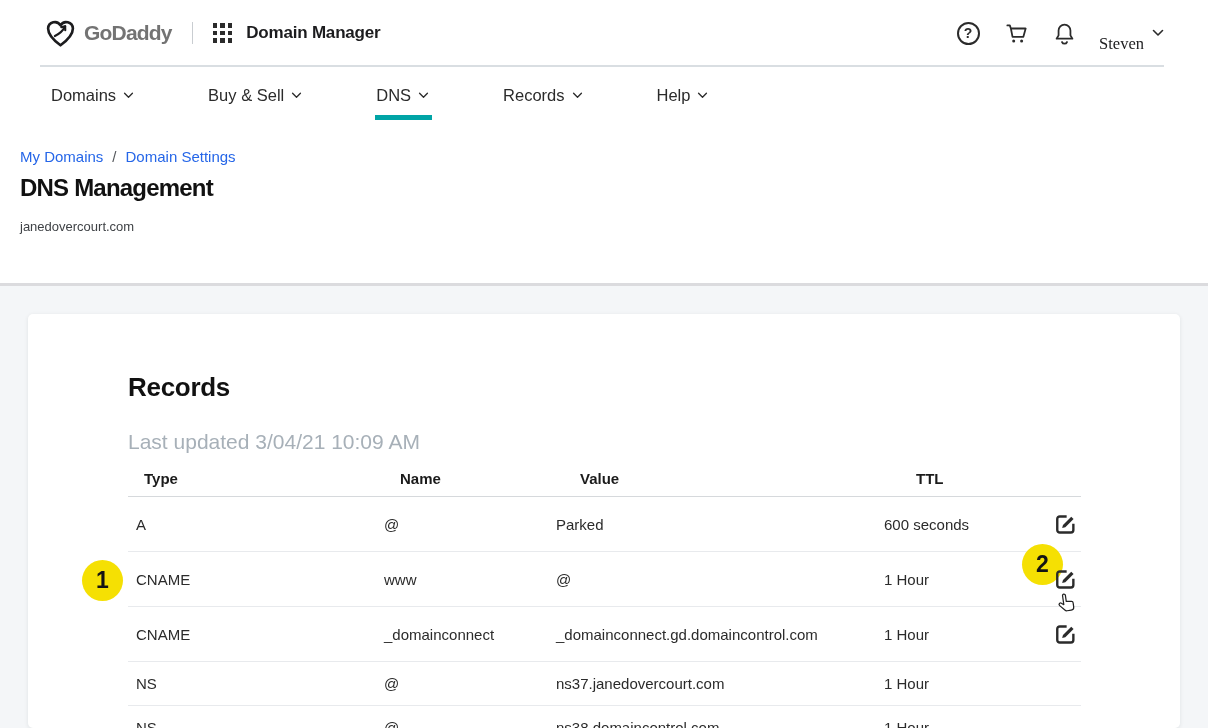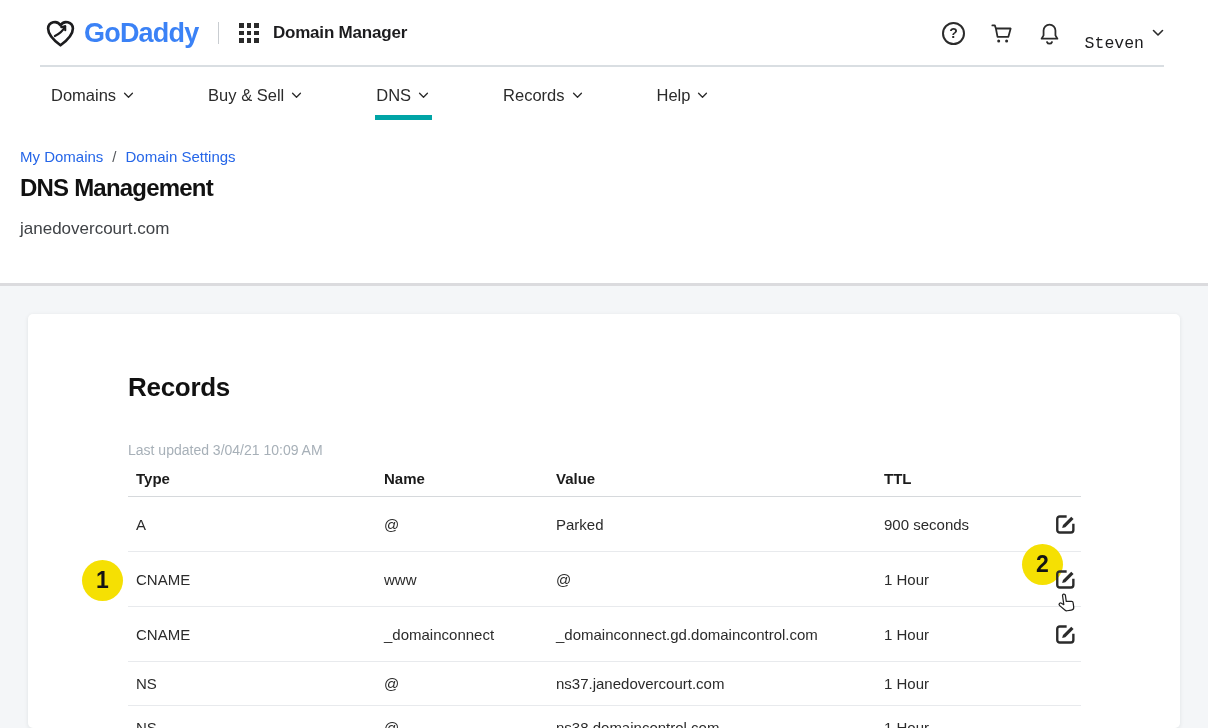--- a/index.html
+++ b/index.html
@@ -12,54 +12,54 @@
   }
   *{margin:0;padding:0;box-sizing:border-box;}
   html,body{background:#fff;}
   body{font-family:"Liberation Sans","DejaVu Sans",sans-serif;color:var(--body);}
   #viewport{position:relative;width:1208px;height:728px;background:#fff;overflow:hidden;}
 
   
   .top-header{position:absolute;top:0;left:0;width:100%;height:66px;background:#fff;}
   .header-left{position:absolute;left:45px;top:0;height:66px;display:flex;align-items:center;gap:14px;}
   .brand{display:flex;align-items:center;gap:8px;cursor:pointer;}
-  .brand-word{font-size:27px;font-weight:bold;letter-spacing:-0.8px;color:#3b82f6;}
+  .brand-word{font-size:21px;font-weight:bold;letter-spacing:-0.8px;color:#737373;}
   .logo-divider{width:1px;height:22px;background:#C9CDD1;margin:0 6px;}
   .grid-icon{display:grid;grid-template-columns:repeat(3,4.5px);grid-template-rows:repeat(3,4.5px);gap:3px;cursor:pointer;}
   .grid-icon span{background:#2B2B2B;display:block;}
   .app-name{font-size:17px;font-weight:bold;color:#1C1C1E;letter-spacing:-0.2px;}
   .header-right{position:absolute;right:44px;top:0;height:66px;display:flex;align-items:center;gap:22px;}
   .hicon{display:flex;align-items:center;justify-content:center;width:26px;height:26px;cursor:pointer;background:none;border:none;padding:0;}
   .help-circle{width:23px;height:23px;border:2px solid #2B2B2B;border-radius:50%;display:flex;align-items:center;justify-content:center;font-size:14px;font-weight:bold;color:#2B2B2B;}
   .user-menu{display:flex;align-items:center;gap:8px;cursor:pointer;background:none;border:none;padding:0;}
-  .user-name{font-size:16.5px;color:#1C1C1E;font-family:Liberation Mono, monospace;margin-top:21px;}
+  .user-name{font-size:16.5px;color:#1C1C1E;font-family:Liberation Serif, serif;margin-top:21px;}
   .header-divider{position:absolute;top:65px;left:40px;width:1124px;height:2px;background:#D9DEE2;}
 
   
   .main-nav{position:absolute;top:86px;left:51px;display:flex;gap:74px;}
   .nav-item{position:relative;display:flex;align-items:center;gap:7px;font-size:16.5px;color:#2B2B2B;line-height:18px;padding-bottom:16px;cursor:pointer;background:none;border:none;font-family:inherit;}
   .nav-item.active::after{content:"";position:absolute;left:-1px;right:-3px;bottom:0;height:5px;background:var(--teal);}
 
   
   .breadcrumb{position:absolute;top:148px;left:20px;font-size:15px;display:flex;gap:9px;align-items:center;}
   .breadcrumb a{color:var(--blue);text-decoration:none;cursor:pointer;}
   .breadcrumb .sep{color:#55585c;}
   .page-title{position:absolute;top:174px;left:20px;font-size:24px;font-weight:bold;letter-spacing:-0.8px;color:var(--ink);}
-  .page-domain{position:absolute;top:219px;left:20px;font-size:17px;color:#3F4246;}
+  .page-domain{position:absolute;top:219px;left:20px;font-size:13px;color:#3F4246;}
 
   
   .content-bg{position:absolute;top:283px;left:0;width:100%;height:445px;background:#F4F6F8;border-top:3px solid #DBDBDE;}
   .card{position:absolute;top:314px;left:28px;width:1152px;height:414px;background:#fff;border-radius:5px;box-shadow:0 1px 4px rgba(27,31,35,.09);overflow:hidden;}
   .records-heading{position:absolute;top:58px;left:100px;font-size:26px;font-weight:bold;color:var(--ink);letter-spacing:-0.3px;}
-  .last-updated{position:absolute;top:128px;left:100px;font-size:14px;color:var(--muted);}
+  .last-updated{position:absolute;top:116px;left:100px;font-size:21px;color:var(--muted);}
 
   
   .records-table{position:absolute;top:146px;left:100px;width:953px;}
   .thead{display:flex;align-items:center;height:37px;border-bottom:1px solid #D6D9DC;}
-  .th{font-size:15px;font-weight:bold;color:#1B1B1B;}
+  .th{font-size:15px;font-weight:bold;color:#1B1B1B;margin-left:8px;}
   .trow{display:flex;align-items:center;min-height:55px;border-bottom:1px solid #E8EAED;}
   .trow.no-edit{min-height:44px;}
   .td{font-size:15px;color:var(--body);}
   .c-type{width:256px;padding-left:8px;}
   .c-name{width:172px;}
   .c-value{width:328px;padding-right:12px;word-break:break-all;}
   .c-ttl{width:120px;}
   .c-action{flex:1;display:flex;justify-content:flex-end;padding-right:3px;}
   .edit-btn{position:relative;z-index:4;width:26px;height:26px;display:flex;align-items:center;justify-content:center;background:none;border:none;cursor:pointer;padding:0;}
 
@@ -196,21 +196,21 @@
         <div class="th c-name">Name</div>
         <div class="th c-value">Value</div>
         <div class="th c-ttl">TTL</div>
         <div class="c-action"></div>
       </div>
       <div>
           <div class="trow">
     <div class="td c-type">A</div>
     <div class="td c-name">@</div>
     <div class="td c-value">Parked</div>
-    <div class="td c-ttl">900 seconds</div>
+    <div class="td c-ttl">600 seconds</div>
     <div class="c-action">
       <button class="edit-btn">
         <span style="display:flex;">
           <svg width="23" height="23" viewBox="0 0 24 24">
             <path d="M20.2 11.2 v 6.6 a 2.6 2.6 0 0 1 -2.6 2.6 H 6 a 2.6 2.6 0 0 1 -2.6 -2.6 V 6.2 A 2.6 2.6 0 0 1 6 3.6 h 7.2" fill="none" stroke="#2B2B2B" stroke-width="2.5"></path>
             <path d="M9.4 12.4 L 18 3.8 l 2.4 2.4 L 11.8 14.8 l -3.3 0.9 z" fill="#2B2B2B"></path>
           </svg>
         </span>
       </button>
     </div>

